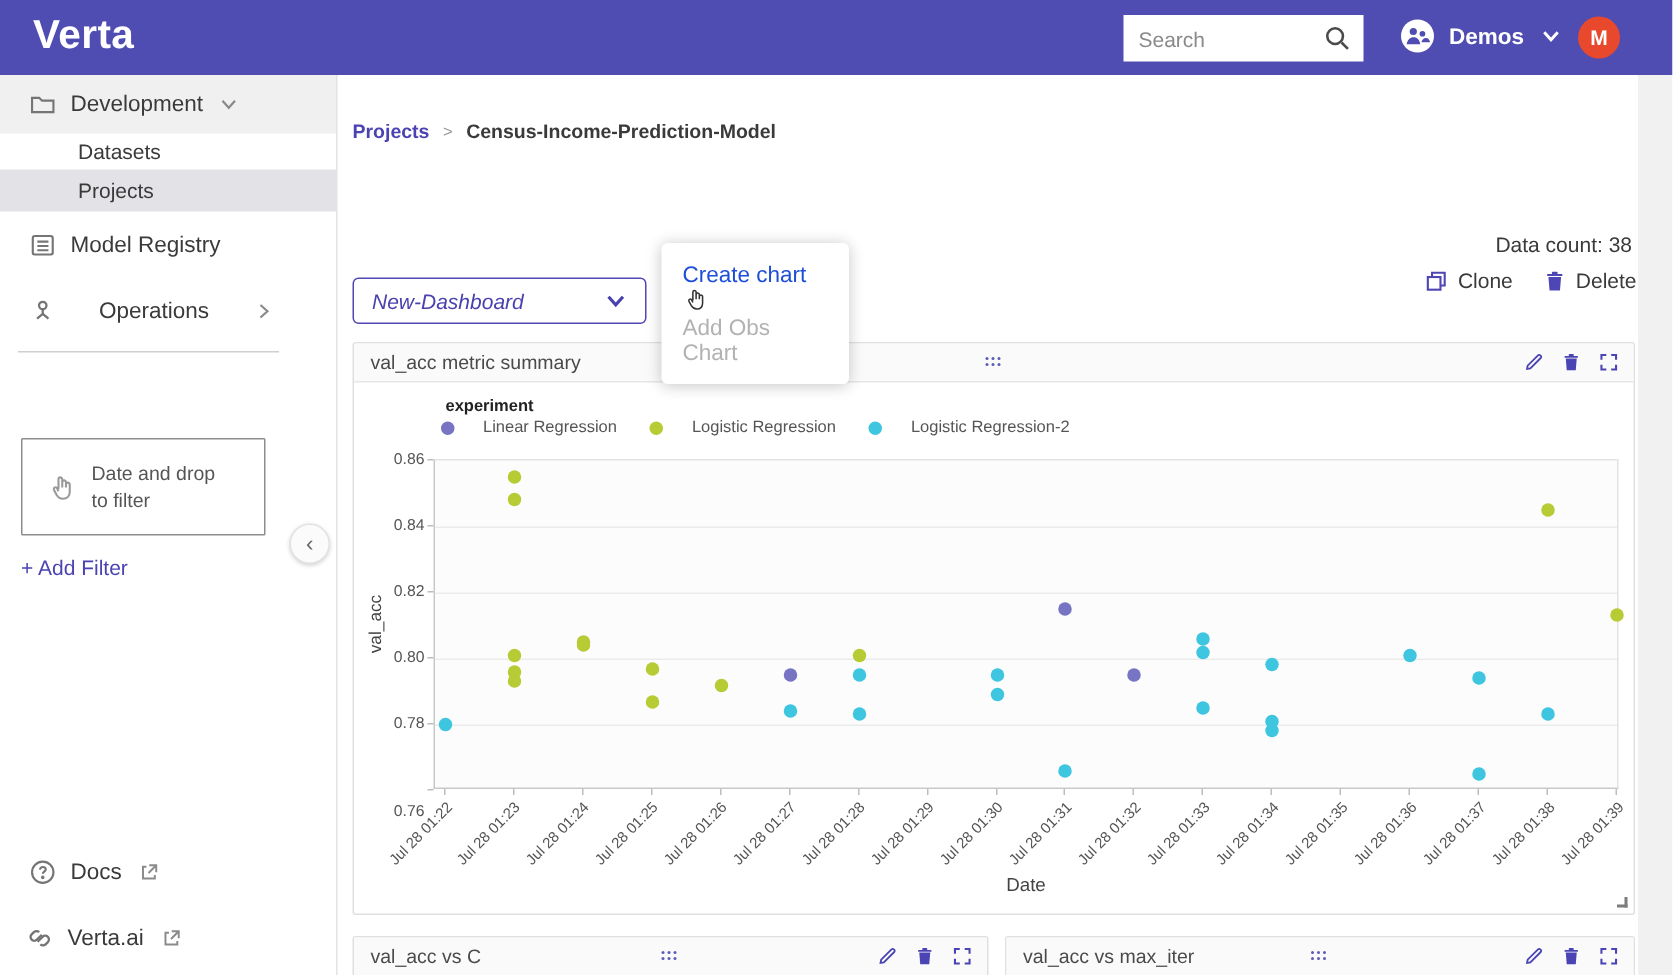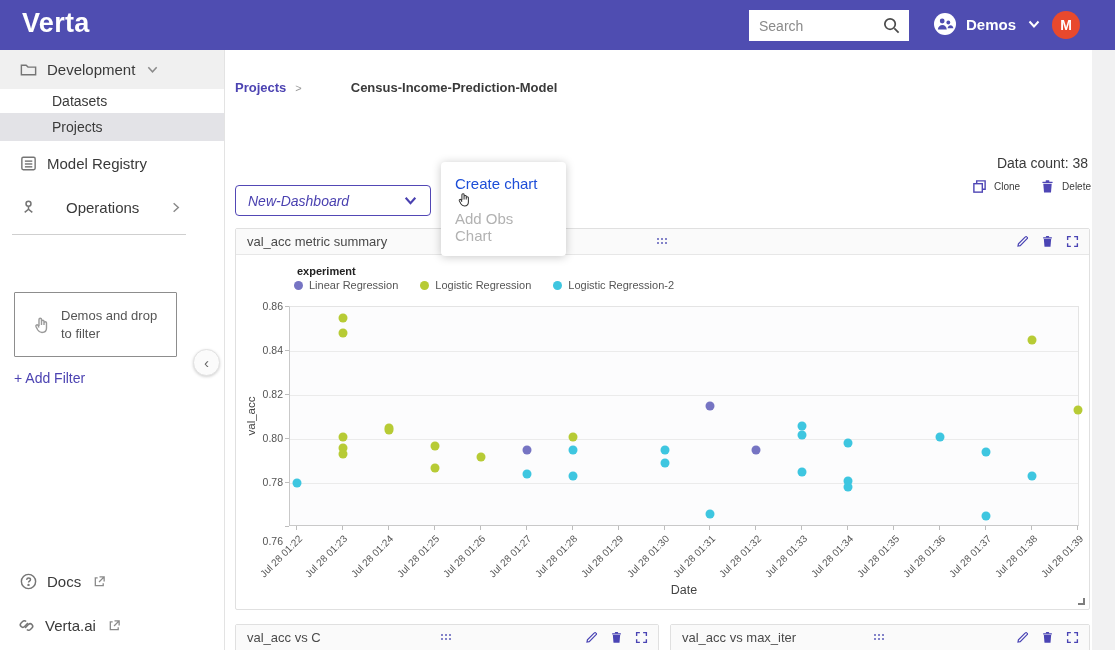--- a/index.html
+++ b/index.html
@@ -39,31 +39,31 @@
   .row-verta { position:absolute; left:0; top:561px; width:100%; height:28px; padding-left:17px; }
   .ext-icon { width:13px; height:13px; color:#8a8a8a; margin-left:3px; }
   .collapse-btn { position:absolute; left:193px; top:349px; width:27px; height:27px; border-radius:50%; background:#fbfbfb; border:1px solid #e2e2e2; box-shadow:0 1px 3px rgba(0,0,0,.18); z-index:30; color:#666; font-size:15px; display:flex; align-items:center; justify-content:center; cursor:pointer; }
 
   
   .main { position:absolute; left:226px; top:50px; right:0; bottom:0; background:#fff; }
   .gutter { position:absolute; right:0; top:0; width:23px; bottom:0; background:#f1f1f2; }
   .breadcrumb { position:absolute; left:9px; top:30px; font-size:13px; display:flex; gap:9px; align-items:center; }
   .crumb-root { color:#4c43b2; font-weight:bold; cursor:pointer; }
   .crumb-sep { color:#9a9a9a; font-size:11px; }
-  .crumb-cur { color:#3a3a3a; font-weight:bold;margin-left:40px; }
+  .crumb-cur { color:#3a3a3a; font-weight:bold; }
   .tabs { position:absolute; left:9px; top:59px; display:flex; gap:30px; font-size:15px; }
   .tab { color:#4c43b2; cursor:pointer; padding-bottom:5px; }
   .tab.active { color:#3a3a3a; border-bottom:2px solid #3a3a3a; }
 
   .dash-select { position:absolute; left:9px; top:135px; width:196px; height:31px; border:1.5px solid #5247b5; border-radius:4px; display:flex; align-items:center; justify-content:space-between; padding:0 12px; cursor:pointer;font-style:italic; }
   .dash-select span { font-size:14px; color:#4a41b0; }
   .dash-select svg { width:15px; height:15px; color:#4a41b0; }
   .data-count { position:absolute; right:27px; top:105px; font-size:14px; color:#3a3a3a; }
   .actions { position:absolute; right:24px; top:129px; display:flex; gap:20px; align-items:center; }
-  .action { display:flex; align-items:center; gap:7px; font-size:10px; color:#3a3a3a; cursor:pointer; }
+  .action { display:flex; align-items:center; gap:7px; font-size:14px; color:#3a3a3a; cursor:pointer; }
   .action svg { width:15px; height:15px; color:#4f46b5; }
 
   
   .ctx-menu { position:absolute; left:215px; top:112px; width:125px; background:#fff; border-radius:4px; box-shadow:0 1px 10px rgba(0,0,0,.22); z-index:50; padding:10px 0 8px; }
   .ctx-item { font-size:15px; padding:3px 14px 9px; color:#1d4ed8; cursor:pointer; }
   .ctx-item.disabled { color:#b2b2b2; padding:9px 14px 4px; cursor:default; }
   .ctx-cursor { position:absolute; left:14px; top:28px; width:19px; height:19px; z-index:5; }
 
   
   .panel { position:absolute; background:#fff; border:1px solid #e0e0e0; border-radius:2px; }
@@ -72,21 +72,21 @@
   .panel-br { left:444px; top:574px; width:420px; height:60px; }
   .panel-header { height:26px; background:#fafafa; border-bottom:1px solid #e7e7e7; position:relative; display:flex; align-items:center; }
   .panel-title { font-size:13px; color:#4a4a4a; padding-left:11px; }
   .drag-dots { position:absolute; left:50%; top:50%; transform:translate(-50%,-50%); display:grid; grid-template-columns:repeat(3,4px); grid-auto-rows:4px; cursor:grab; }
   .drag-dots i { width:2px; height:2px; border-radius:50%; background:#5b5bb8; }
   .panel-icons { position:absolute; right:10px; top:0; height:100%; display:flex; align-items:center; gap:12px; }
   .panel-icons svg { width:13px; height:13px; color:#4a44b4; cursor:pointer; }
 
   .legend-title { position:absolute; left:61px; top:36px; font-size:11px; font-weight:bold; color:#222; }
   .legend-items { position:absolute; left:58px; top:50px; display:flex; gap:22px; align-items:center; }
-  .leg-item { display:flex; align-items:center; gap:6px; font-size:11px; color:#555; cursor:pointer; }
+  .leg-item { display:flex; align-items:center; gap:19px; font-size:11px; color:#555; cursor:pointer; }
   .leg-dot { width:9px; height:9px; border-radius:50%; }
 
   .plot { position:absolute; left:53px; top:77px; width:790px; height:220px; background:#fcfcfd; border:1px solid #e4e4e4; border-left-color:#c9c9c9; border-bottom-color:#c9c9c9; }
   .gridline { position:absolute; left:0; width:100%; height:1px; background:#ebebeb; }
   .dot { position:absolute; width:9px; height:9px; border-radius:50%; transform:translate(-50%,-50%); z-index:3; }
   .ytick-label { position:absolute; width:40px; text-align:right; font-size:10.5px; color:#555; left:7px; }
   .ytick-mark { position:absolute; width:4px; height:1px; background:#bdbdbd; left:49px; }
   .ylabel { position:absolute; left:15px; top:187px; transform:translate(-50%,-50%) rotate(-90deg); font-size:11.5px; color:#444; white-space:nowrap; }
   .xaxis { position:absolute; left:53px; top:297px; width:790px; height:60px; }
   .xtick-mark { position:absolute; top:0; width:1px; height:4px; background:#bdbdbd; }
@@ -159,21 +159,21 @@
     <svg class="chev-sm" viewBox="0 0 14 14" fill="none" stroke="currentColor" stroke-width="1.6">
         <polyline points="5,2.5 10,7 5,11.5"></polyline>
       </svg>
   </div>
   <hr class="side-divider">
   <div class="dropzone">
     <svg class="hand-icon" viewBox="0 0 22 22" fill="none" stroke="currentColor" stroke-width="1.4">
         <path d="M8 12V5.5a1.25 1.25 0 0 1 2.5 0V11m0-3.5a1.25 1.25 0 0 1 2.5 0V11m0-2a1.25 1.25 0 0 1 2.5 0v5c0 3-2 4.5-4.5 4.5-2 0-3.2-.8-4.2-2.5l-1.8-3.4a1.2 1.2 0 0 1 1.9-1.4L8 13.5"></path>
       </svg>
     <div class="dropzone-text">
-      <div>Demos and drop</div>
+      <div>Date and drop</div>
       <div>to filter</div>
     </div>
   </div>
   <div class="add-filter">+ Add Filter</div>
   <div class="side-row row-docs">
     <svg class="side-icon" viewBox="0 0 20 20" fill="none" stroke="currentColor" stroke-width="1.5">
         <circle cx="10" cy="10" r="7.5"></circle>
         <path d="M8 8.2c.2-1.2 1-1.9 2.1-1.9 1.2 0 2 .8 2 1.8 0 1.4-2.1 1.6-2.1 3"></path>
         <circle cx="10" cy="13.6" r=".5" fill="currentColor"></circle>
       </svg>

